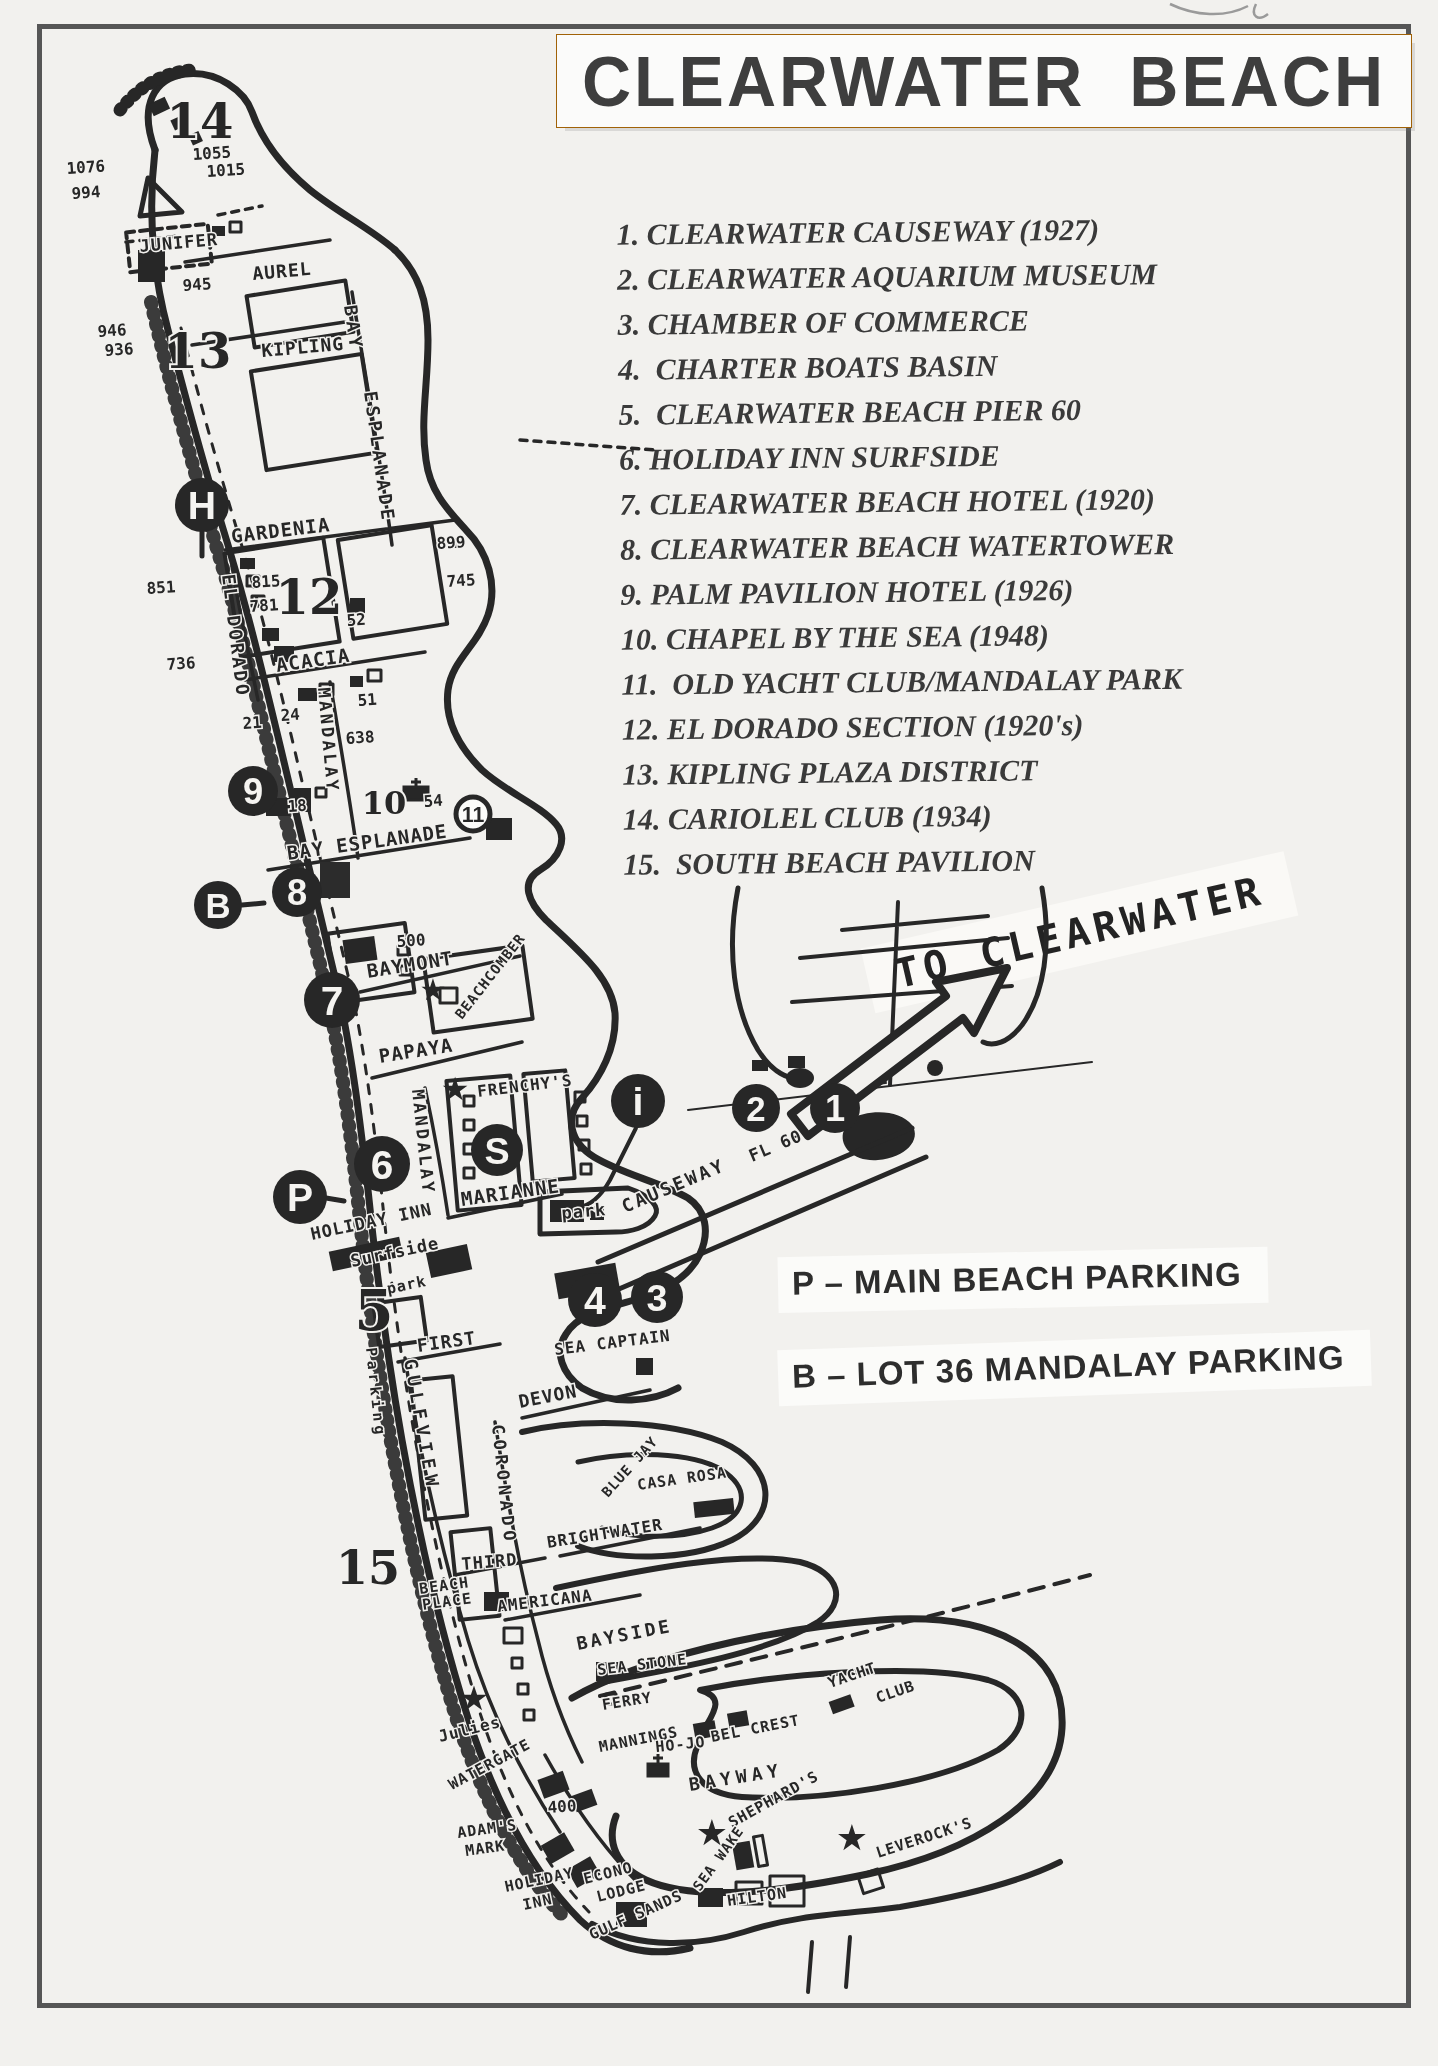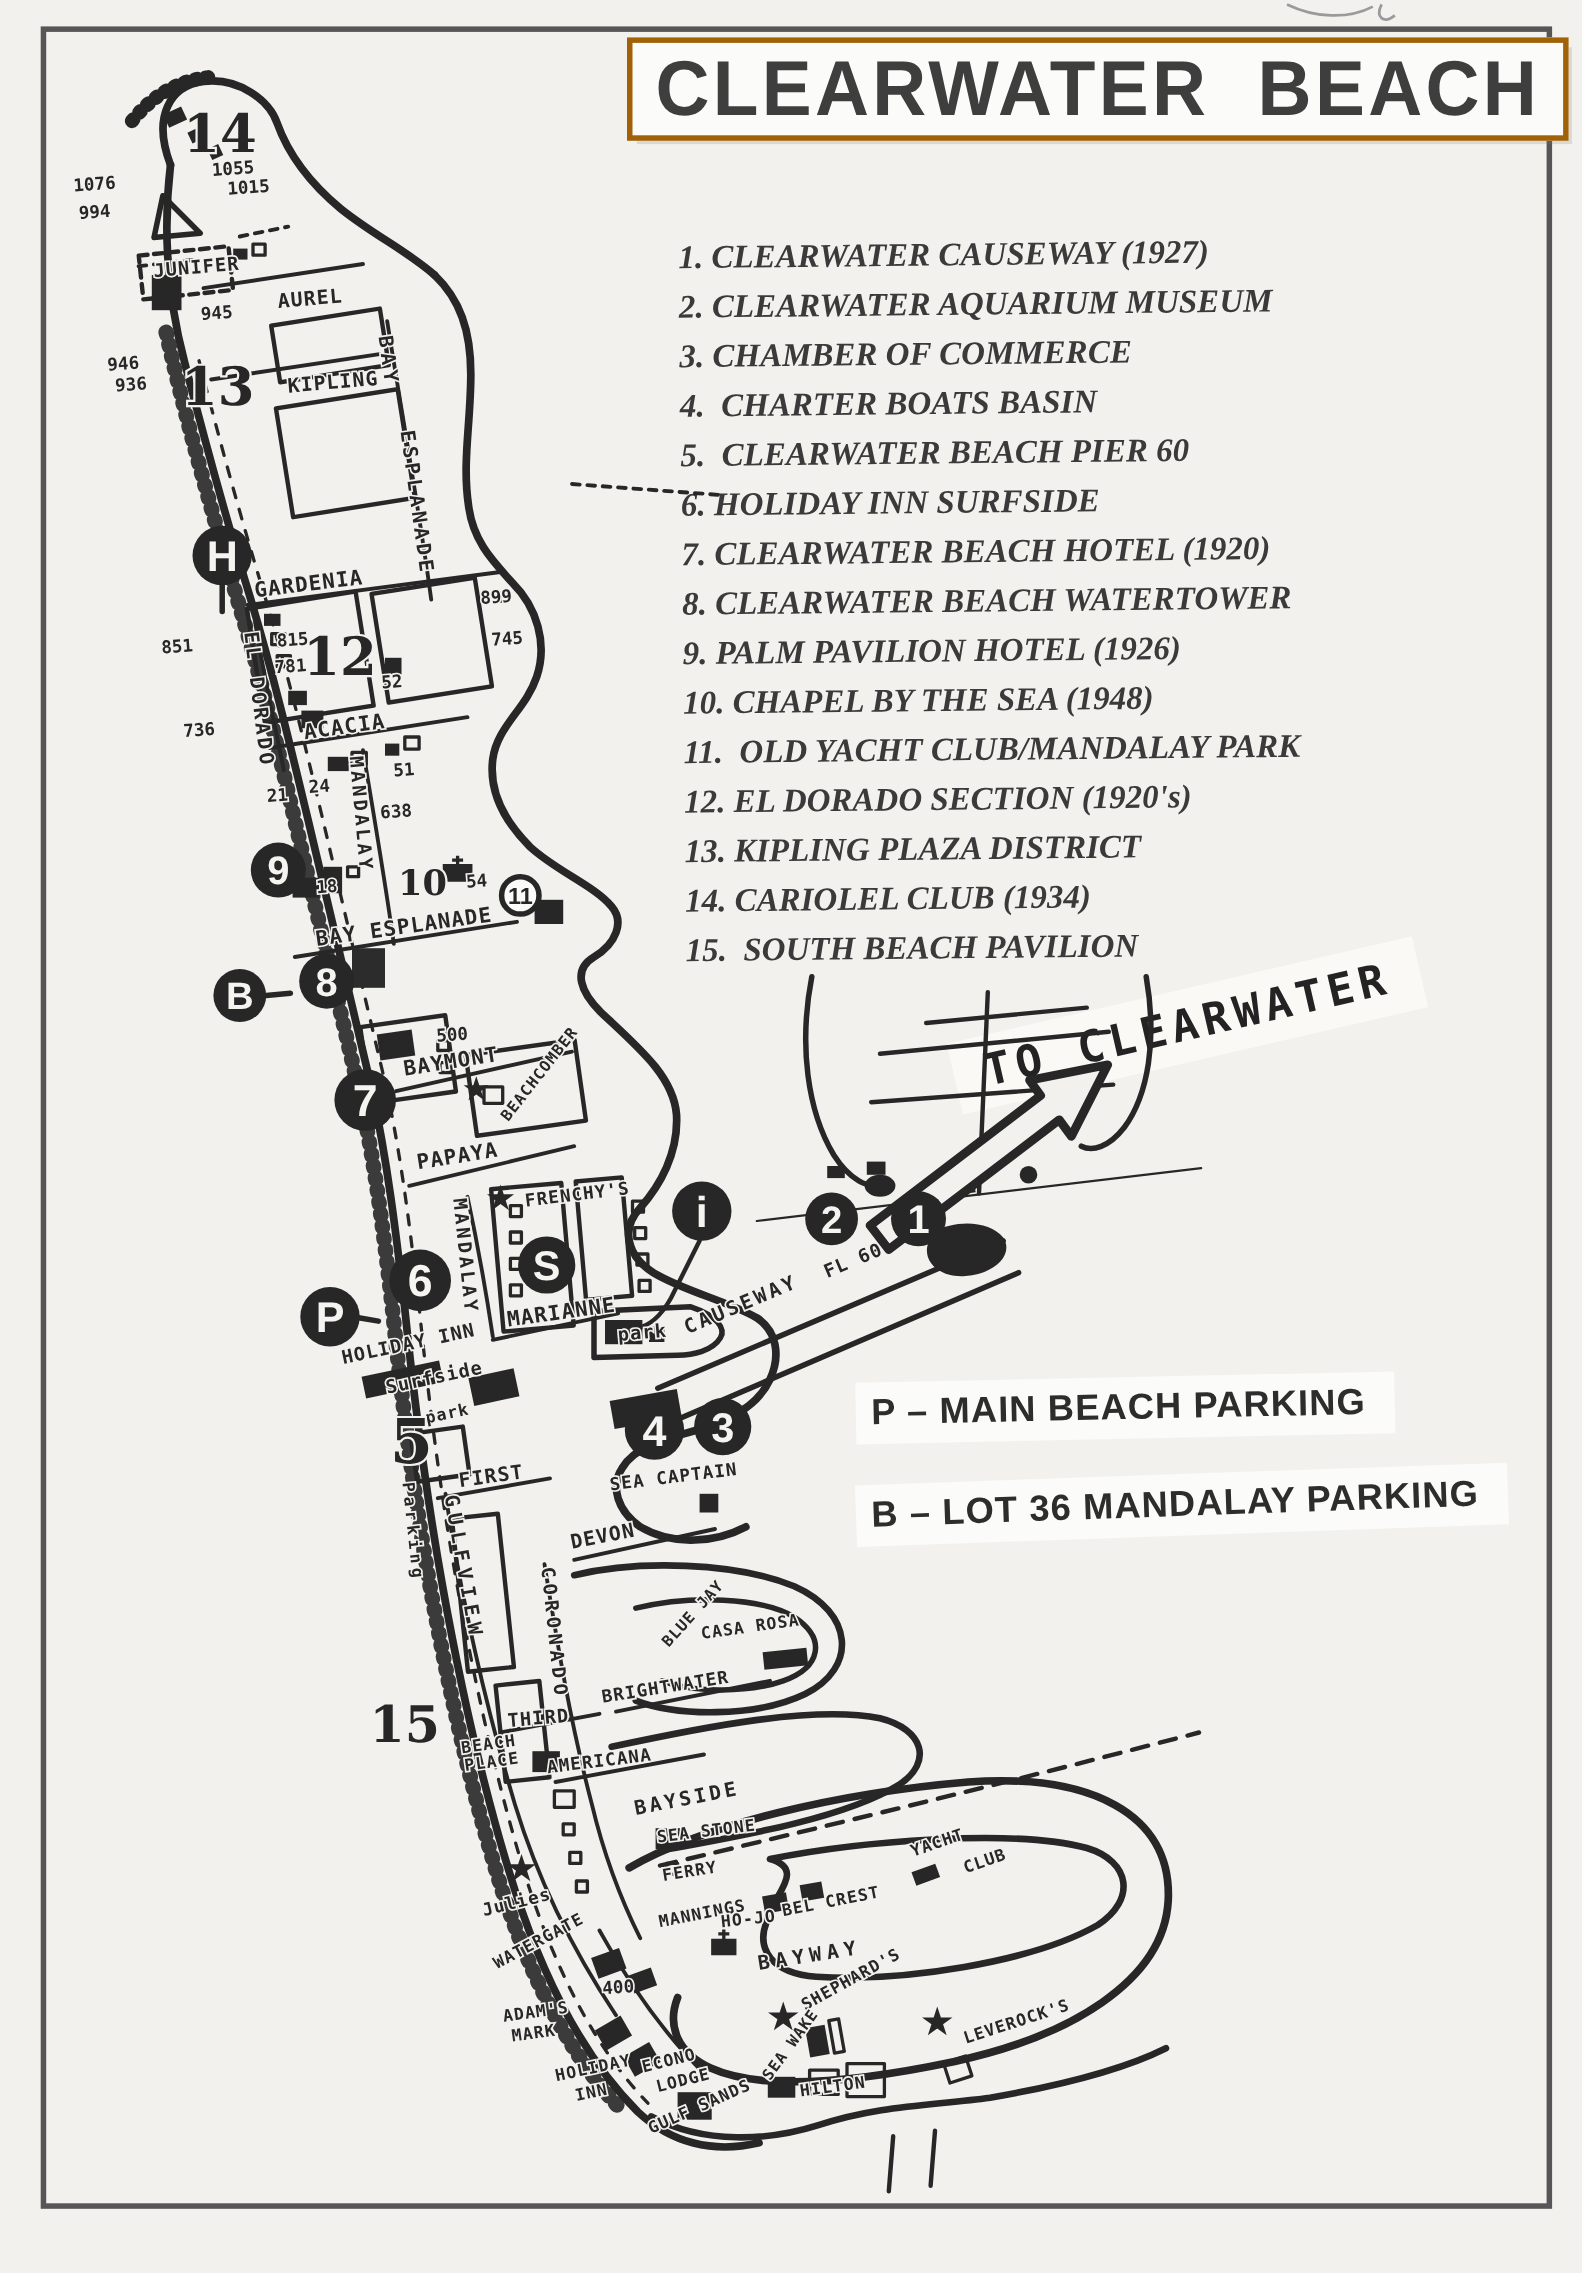--- a/index.html
+++ b/index.html
@@ -8,24 +8,23 @@
     background:#f2f1ee;
     font-family:"Liberation Sans",sans-serif;
     overflow:hidden;
   }
   .frame{
     position:absolute;left:37px;top:24px;width:1374px;height:1984px;
     border:5px solid #565656;box-sizing:border-box;pointer-events:none;
   }
   .title-box{
     position:absolute;left:556px;top:34px;width:856px;height:94px;
-    background:#fbfbfa;border:5px solid #a16207;box-sizing:border-box;
+    background:#fbfbfa;border:1px solid #a16207;box-sizing:border-box;
     display:flex;align-items:center;justify-content:center;
     box-shadow:6px 6px 0 -3px #7a7a7a33;
-    margin-left:14px;
   }
   .title-box h1{
     margin:0;font-family:"Liberation Sans",sans-serif;font-weight:bold;
     font-size:68px;letter-spacing:3px;word-spacing:22px;color:#3e3e3e;
     transform:scaleY(1.04);white-space:nowrap;
   }
   .legend{
     position:absolute;left:620px;top:208px;width:720px;
     transform:rotate(-0.6deg);
     font-family:"Liberation Serif",serif;font-style:italic;font-weight:bold;

